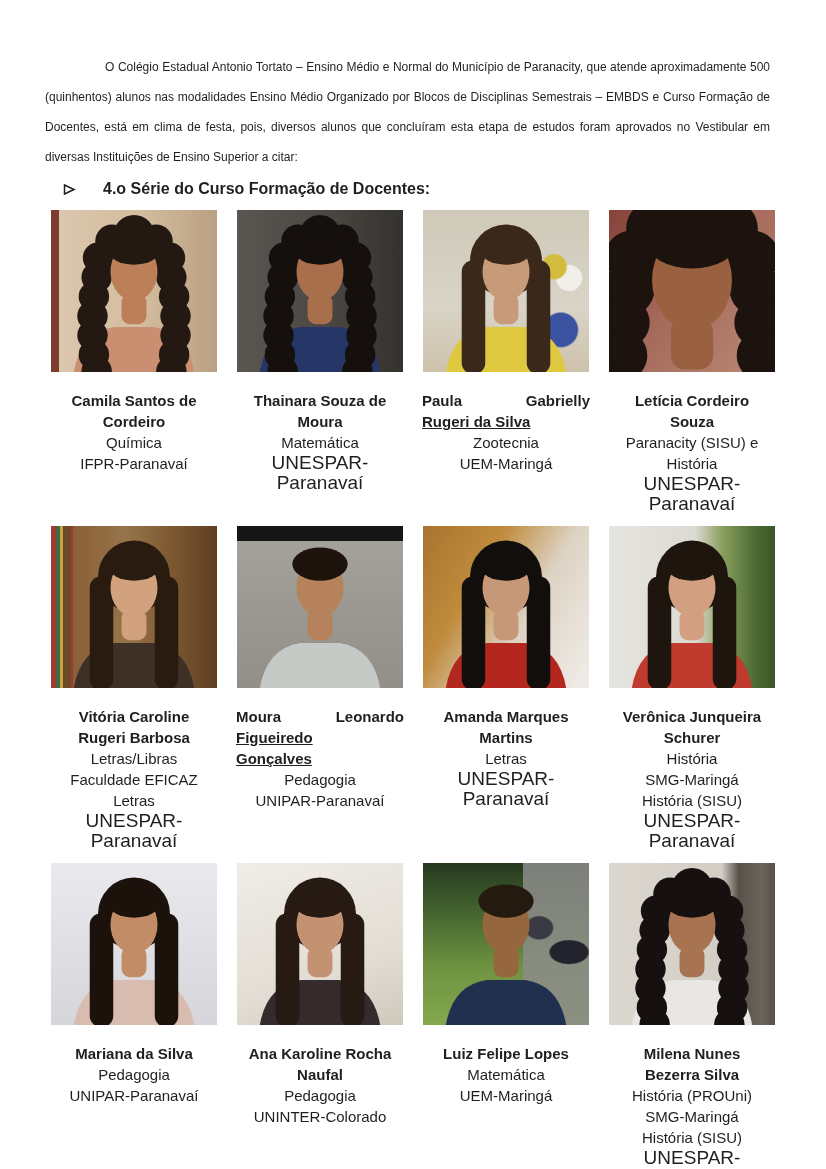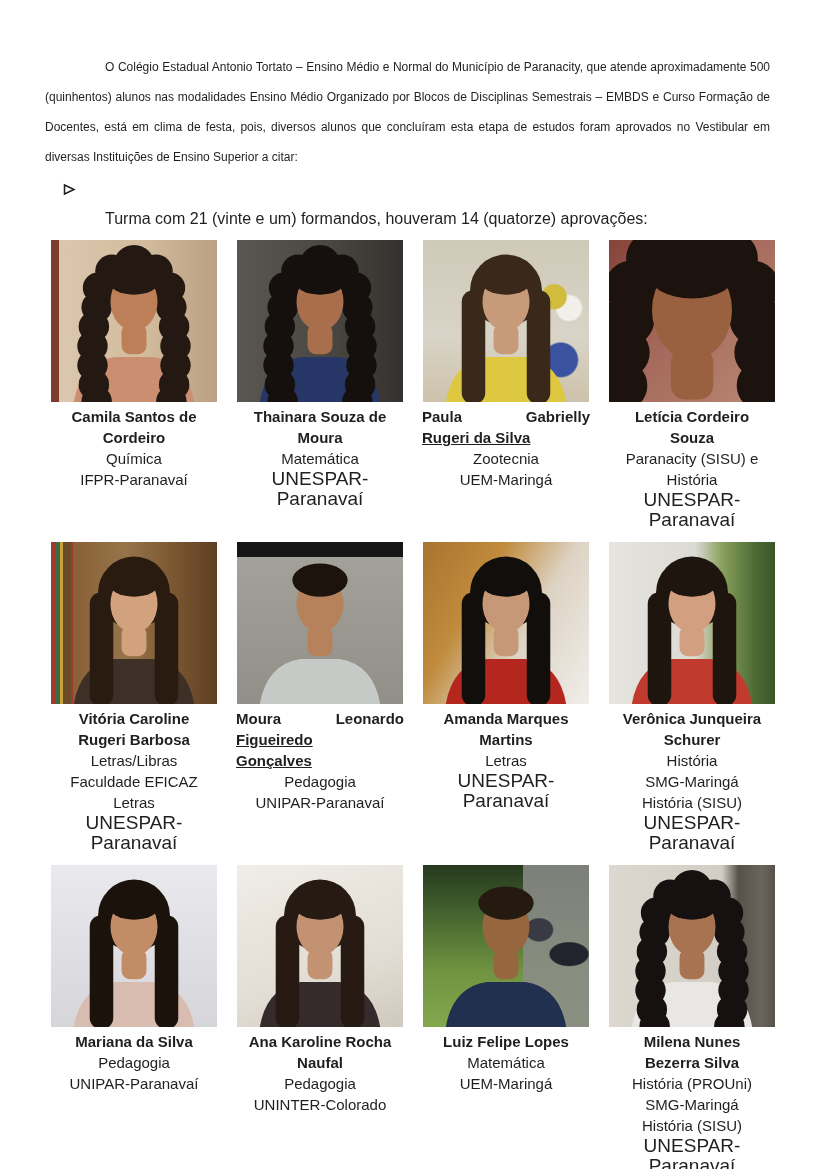--- a/index.html
+++ b/index.html
@@ -23,21 +23,21 @@
     font-size:16px;font-weight:700;margin-left:26px;
   }
   .subheading{
     font-size:16px;line-height:30px;margin:0 0 0 60px;
   }
   .grid{
     margin:6px 0 0 3px;width:730px;
     display:grid;grid-template-columns:repeat(4,1fr);
     column-gap:14px;row-gap:12px;
   }
-  .card{display:flex;flex-direction:column;align-items:center;}
+  .card{display:flex;flex-direction:column;align-items:center;gap:14px;}
   .photo{
     width:166px;height:162px;overflow:hidden;position:relative;flex:0 0 auto;
   }
   .photo svg{display:block;width:100%;height:100%;}
   .caption{
     width:100%;margin-top:4px;padding:0 2px;box-sizing:border-box;
     font-size:15px;line-height:21px;text-align:center;
   }
   .name-line{font-weight:700;}
   .n-j{display:flex;justify-content:space-between;text-align:left;align-items:flex-end;}
@@ -47,23 +47,23 @@
 </head>
 <body>
 
 <div class="content">
   <p class="intro">O Colégio Estadual Antonio Tortato – Ensino Médio e Normal do Município de Paranacity, que atende aproximadamente 500 (quinhentos) alunos nas modalidades Ensino Médio Organizado por Blocos de Disciplinas Semestrais – EMBDS e Curso Formação de Docentes, está em clima de festa, pois, diversos alunos que concluíram esta etapa de estudos foram aprovados no Vestibular em diversas Instituições de Ensino Superior a citar:</p>
 
   <div class="heading-row">
     <svg class="bullet" viewBox="0 0 15 15">
       <path d="M2.5,3 L12,7.5 L2.5,12 Z" fill="none" stroke="#1f1f1f" stroke-width="1.5" stroke-linejoin="miter"></path>
     </svg>
+    <span class="heading-text">4.o Série do Curso Formação de Docentes:</span>
   </div>
 
-  <p class="subheading">Turma com 21 (vinte e um) formandos, houveram 14 (quatorze) aprovações:</p>
 
   <div class="grid">
       <div class="card">
         <div class="photo" style="background: linear-gradient(90deg, rgb(124, 61, 46) 0%, rgb(124, 61, 46) 5%, rgb(219, 199, 174) 5%, rgb(211, 188, 158) 55%, rgb(187, 160, 131) 100%);">
           <svg viewBox="0 0 120 120" preserveAspectRatio="xMidYMid slice">
             <path d="M16,122 Q20,90 46,86 L74,86 Q100,90 104,122 Z" fill="#c98f70"></path>
             <circle cx="60" cy="20" r="15" fill="#241812"></circle>
             <circle cx="44" cy="24" r="12" fill="#241812"></circle>
             <circle cx="76" cy="24" r="12" fill="#241812"></circle>
             <circle cx="34" cy="36" r="11" fill="#241812"></circle>

